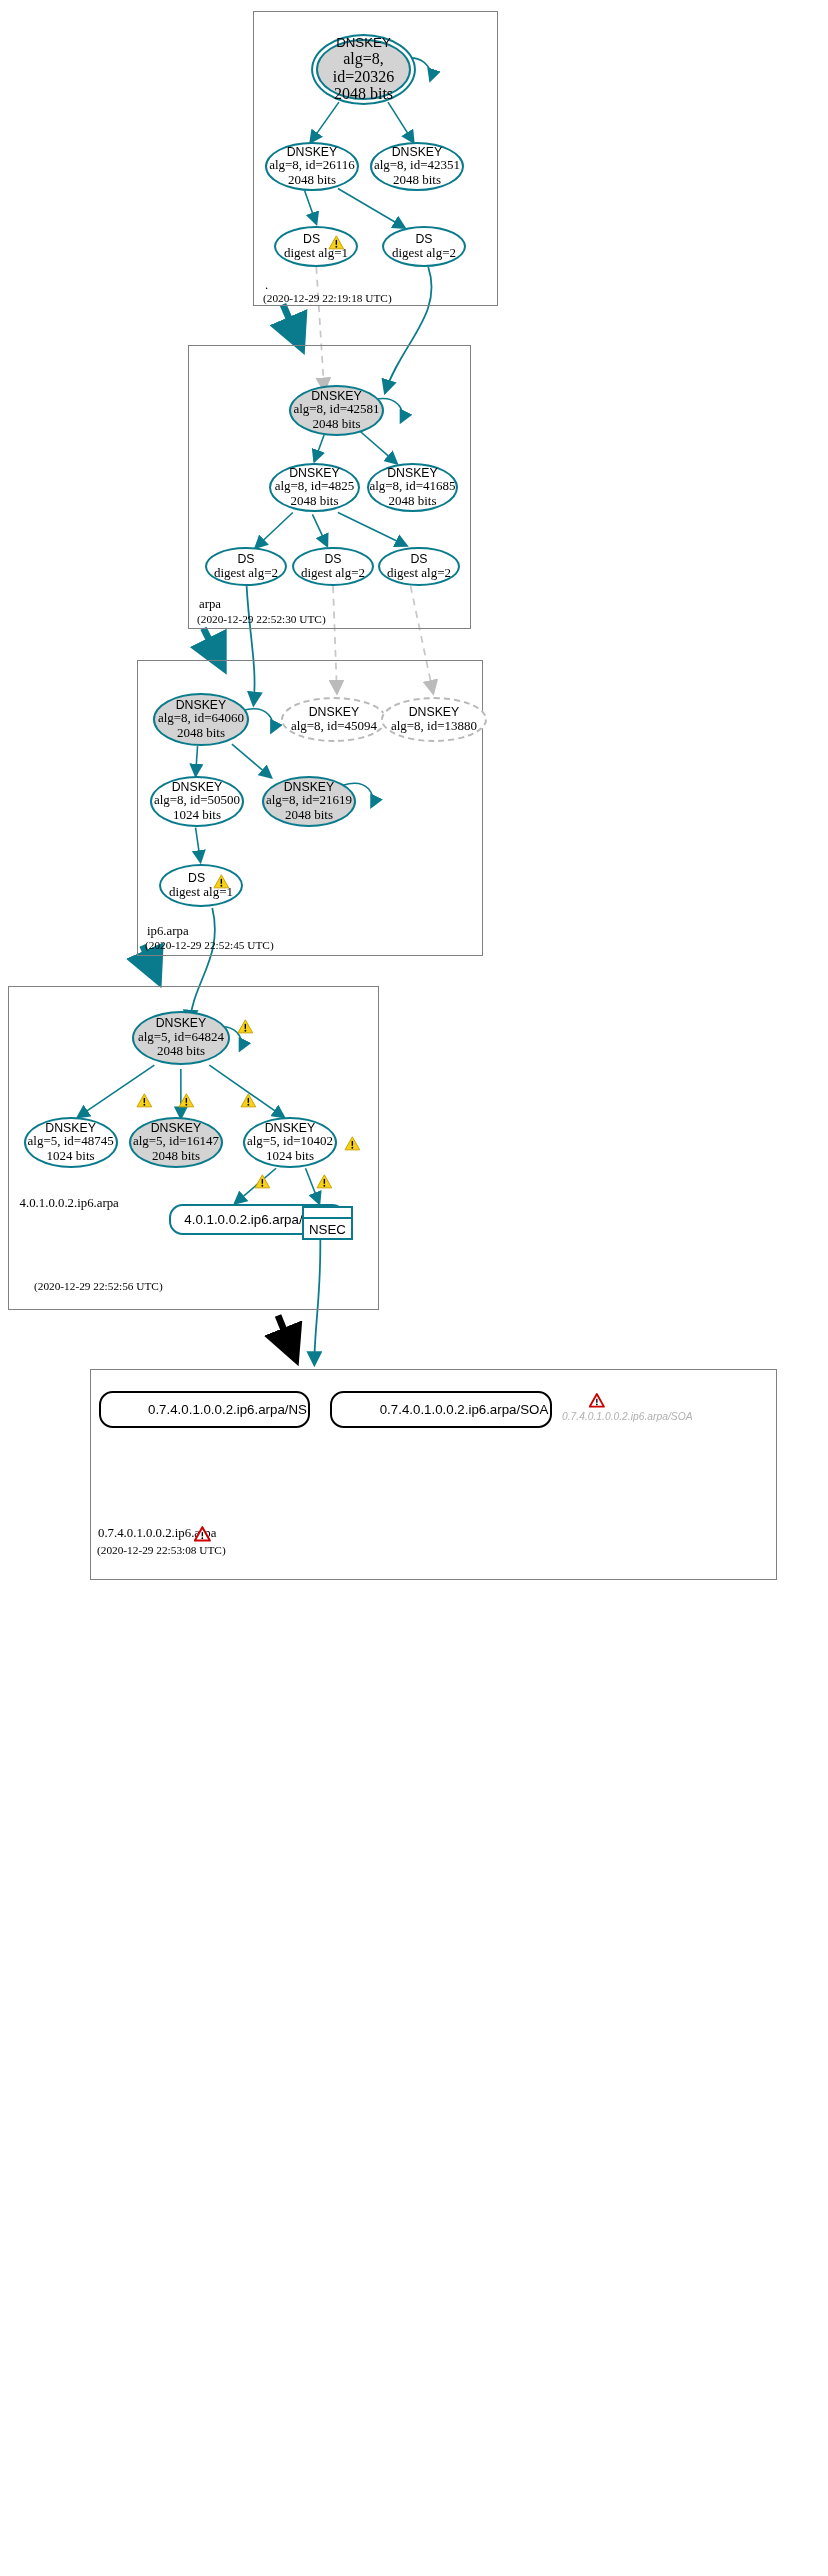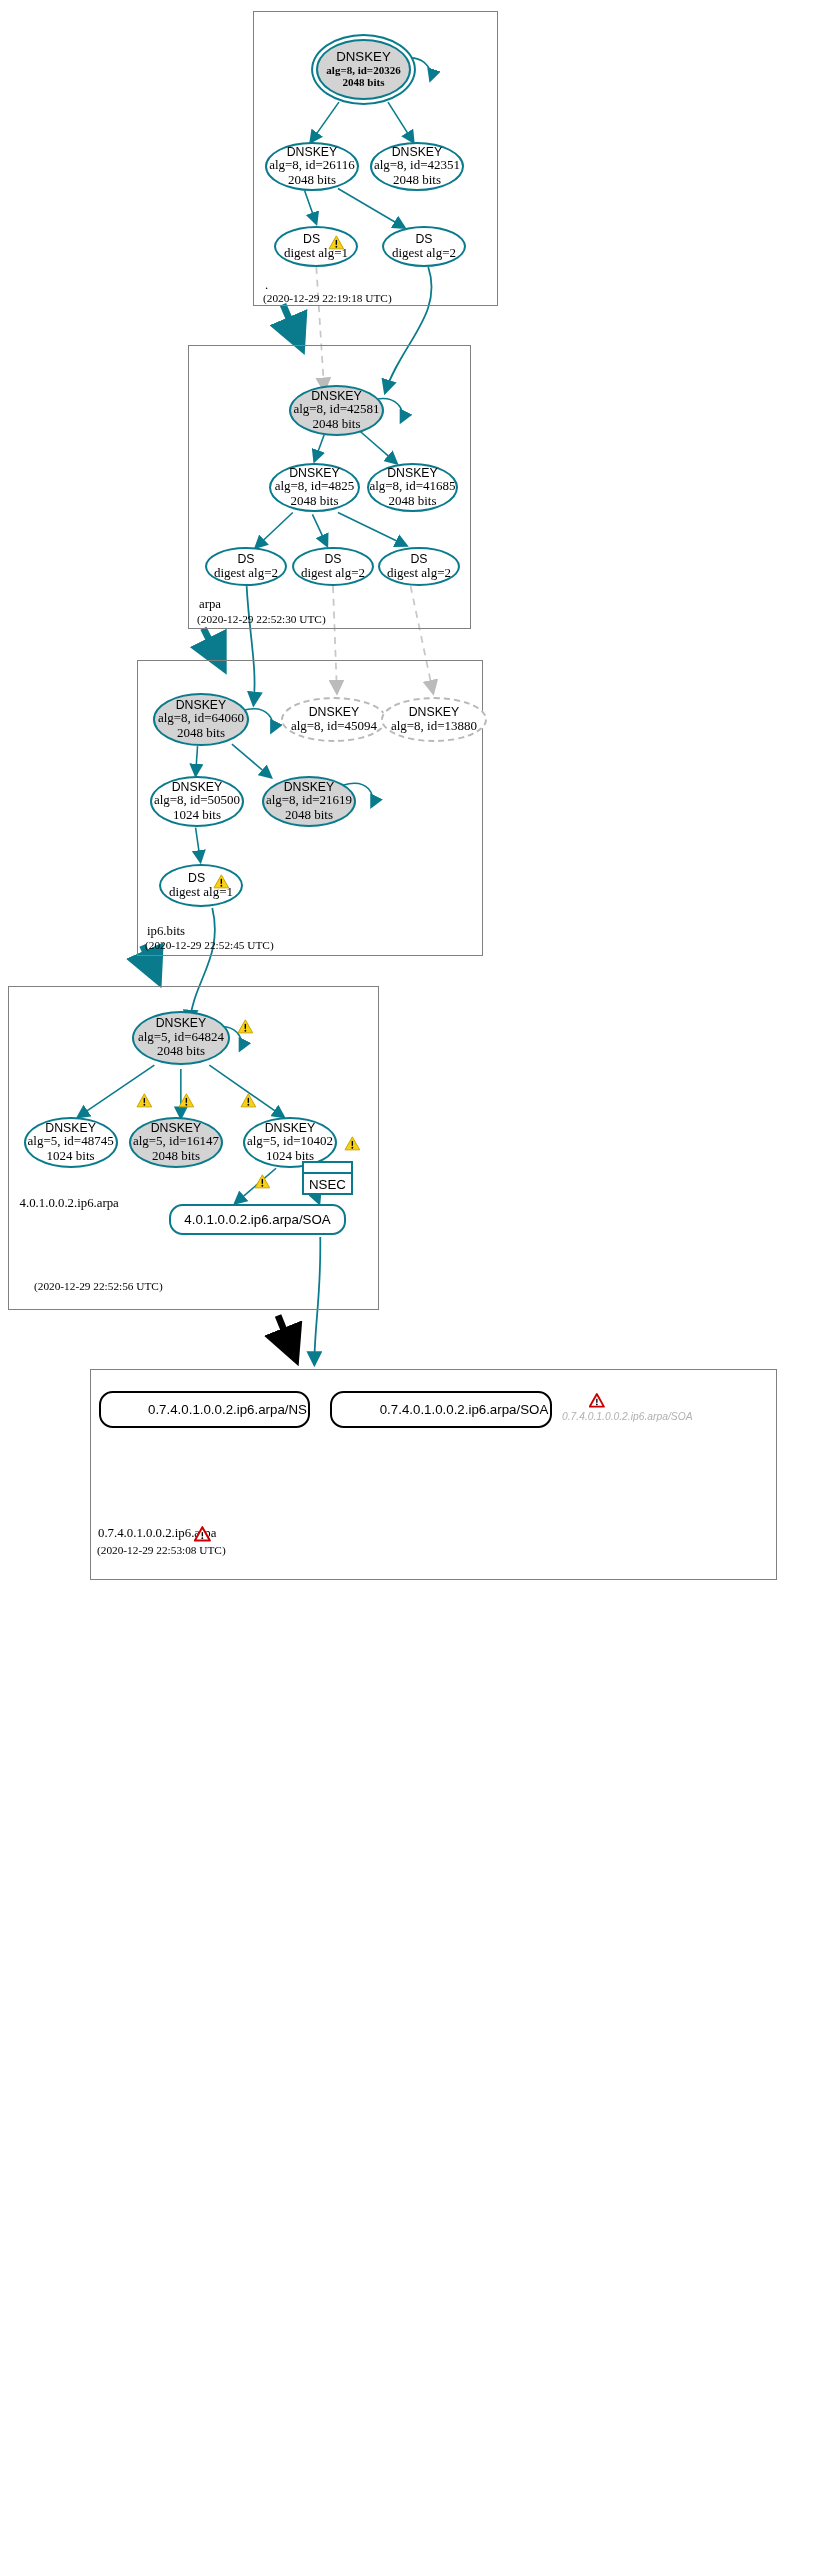--- a/index.html
+++ b/index.html
@@ -10,21 +10,21 @@
   .zonebox{position:absolute;border:1px solid #808080;background:transparent;box-sizing:border-box;}
   .zonelabel{position:absolute;font-family:"Liberation Serif", serif;color:#000;white-space:nowrap;}
   .zonename{font-size:12.8px;}
   .zonetime{font-size:11.3px;}
   .node{position:absolute;display:flex;flex-direction:column;align-items:center;justify-content:center;text-align:center;box-sizing:border-box;}
   .ell{border:2px solid #0a7b8c;border-radius:50%;background:#fff;}
   .ell.filled{background:#d3d3d3;}
   .ell.dashed{border:2px dashed #b8b8b8;background:#fff;}
   .ell.dbl{box-shadow:0 0 0 2.9px #fff, 0 0 0 4.9px #0a7b8c;}
   .t1{font-family:"Liberation Sans", sans-serif;font-size:13.3px;color:#000;line-height:1.05;}
-  .t2{font-family:"Liberation Serif", serif;font-size:11px;color:#000;line-height:1.12;font-weight:bold;}
+  .t2{font-family:"Liberation Serif", serif;font-size:16px;color:#000;line-height:1.12;}
   .t1s{font-family:"Liberation Sans", sans-serif;font-size:12.3px;color:#000;line-height:1.05;}
   .t2d{font-family:"Liberation Serif", serif;font-size:13px;color:#000;line-height:1.12;}
   .rrset{position:absolute;border:2px solid #0a7b8c;border-radius:13.7px;background:#fff;
          display:flex;align-items:center;justify-content:center;box-sizing:border-box;
          font-family:"Liberation Sans", sans-serif;font-size:13.3px;color:#000;white-space:nowrap;}
   .rrset.black{border-color:#000;border-width:2px;padding-left:46px;}
   .nsecbox{position:absolute;border:2px solid #0a7b8c;background:#fff;box-sizing:border-box;}
   .nsecbar{height:8.8px;border-bottom:2px solid #0a7b8c;}
   .nseclbl{display:flex;align-items:center;justify-content:center;height:21.6px;
            font-family:"Liberation Sans", sans-serif;font-size:13.3px;color:#000;}
@@ -222,21 +222,21 @@
   <div class="node ell" style="left:159px;top:864px;width:84px;height:43px;">
     <div class="t1s" style="margin-left:-8.8px;">DS</div>
     <div class="t2d">digest alg=1</div>
   </div>
   <svg class="warn" style="left:213px;top:874px;" viewBox="0 0 20 18">
     <path d="M10 1 L19 17 L1 17 Z" fill="#f7d117" stroke="#c9a200" stroke-width="1.2" stroke-linejoin="round"></path>
     <path d="M10 6 L10 12" stroke="#000" stroke-width="1.7"></path>
       <circle cx="10" cy="14.4" r="1.1" fill="#000"></circle>
   </svg>
 
-  <div class="zonelabel zonename" style="left:147px;top:924px;">ip6.bits</div>
+  <div class="zonelabel zonename" style="left:147px;top:924px;">ip6.arpa</div>
   <div class="zonelabel zonetime" style="left:145px;top:939px;">(2020-12-29 22:52:45 UTC)</div>
 
   <div class="node ell filled" style="left:132px;top:1011px;width:98px;height:54px;">
     <div class="t1s">DNSKEY</div>
     <div class="t2d">alg=5, id=64824</div>
     <div class="t2d">2048 bits</div>
   </div>
   <svg class="warn" style="left:237px;top:1019px;" viewBox="0 0 20 18">
     <path d="M10 1 L19 17 L1 17 Z" fill="#f7d117" stroke="#c9a200" stroke-width="1.2" stroke-linejoin="round"></path>
     <path d="M10 6 L10 12" stroke="#000" stroke-width="1.7"></path>
@@ -288,21 +288,21 @@
       <circle cx="10" cy="14.4" r="1.1" fill="#000"></circle>
   </svg>
   <svg class="warn" style="left:316px;top:1174px;" viewBox="0 0 20 18">
     <path d="M10 1 L19 17 L1 17 Z" fill="#f7d117" stroke="#c9a200" stroke-width="1.2" stroke-linejoin="round"></path>
     <path d="M10 6 L10 12" stroke="#000" stroke-width="1.7"></path>
       <circle cx="10" cy="14.4" r="1.1" fill="#000"></circle>
   </svg>
 
   <div class="rrset" style="left:169px;top:1204px;width:177px;height:31px;">4.0.1.0.0.2.ip6.arpa/SOA</div>
 
-  <div class="nsecbox" style="left:302px;top:1161px;width:51px;height:34px;">
+  <div class="nsecbox" style="left:302px;top:1206px;width:51px;height:34px;">
     <div class="nsecbar"></div>
     <div class="nseclbl">NSEC</div>
   </div>
 
   <div class="zonelabel zonename" style="left:19.6px;top:1196px;">4.0.1.0.0.2.ip6.arpa</div>
   <div class="zonelabel zonetime" style="left:34px;top:1280px;">(2020-12-29 22:52:56 UTC)</div>
 
   <div class="rrset black" style="left:99px;top:1391px;width:211px;height:37px;">0.7.4.0.1.0.0.2.ip6.arpa/NS</div>
   <div class="rrset black" style="left:330px;top:1391px;width:222px;height:37px;">0.7.4.0.1.0.0.2.ip6.arpa/SOA</div>
 

